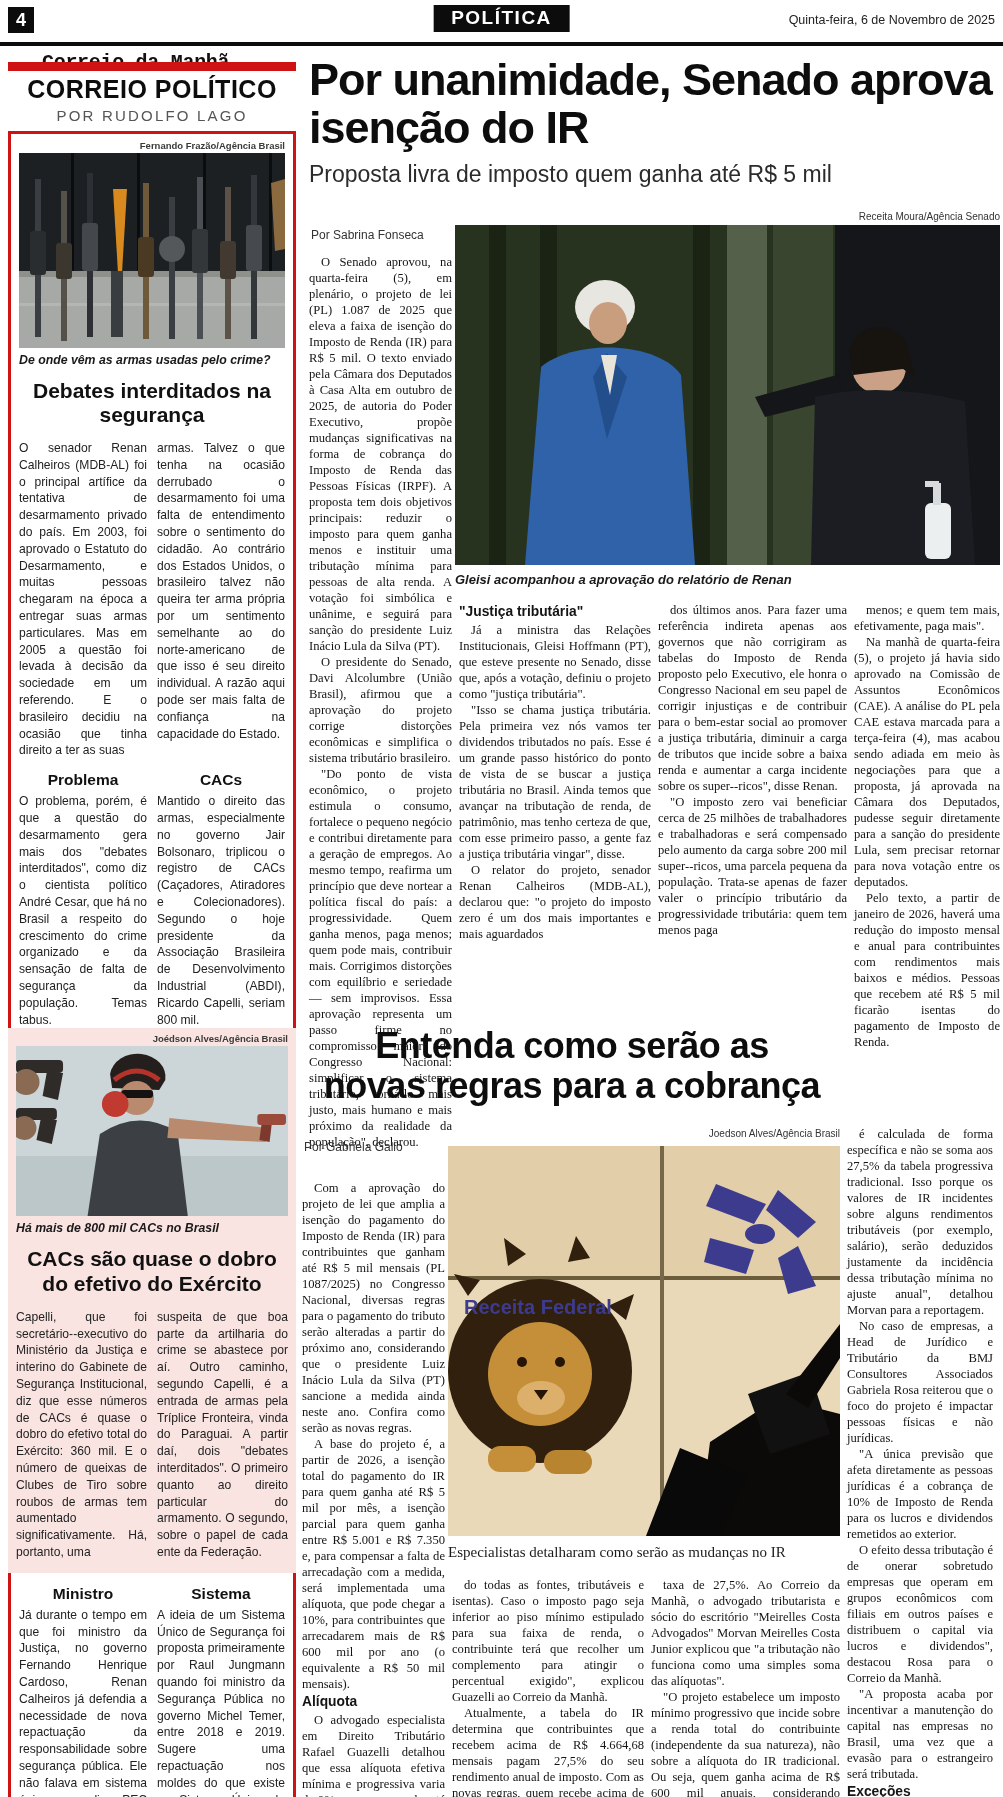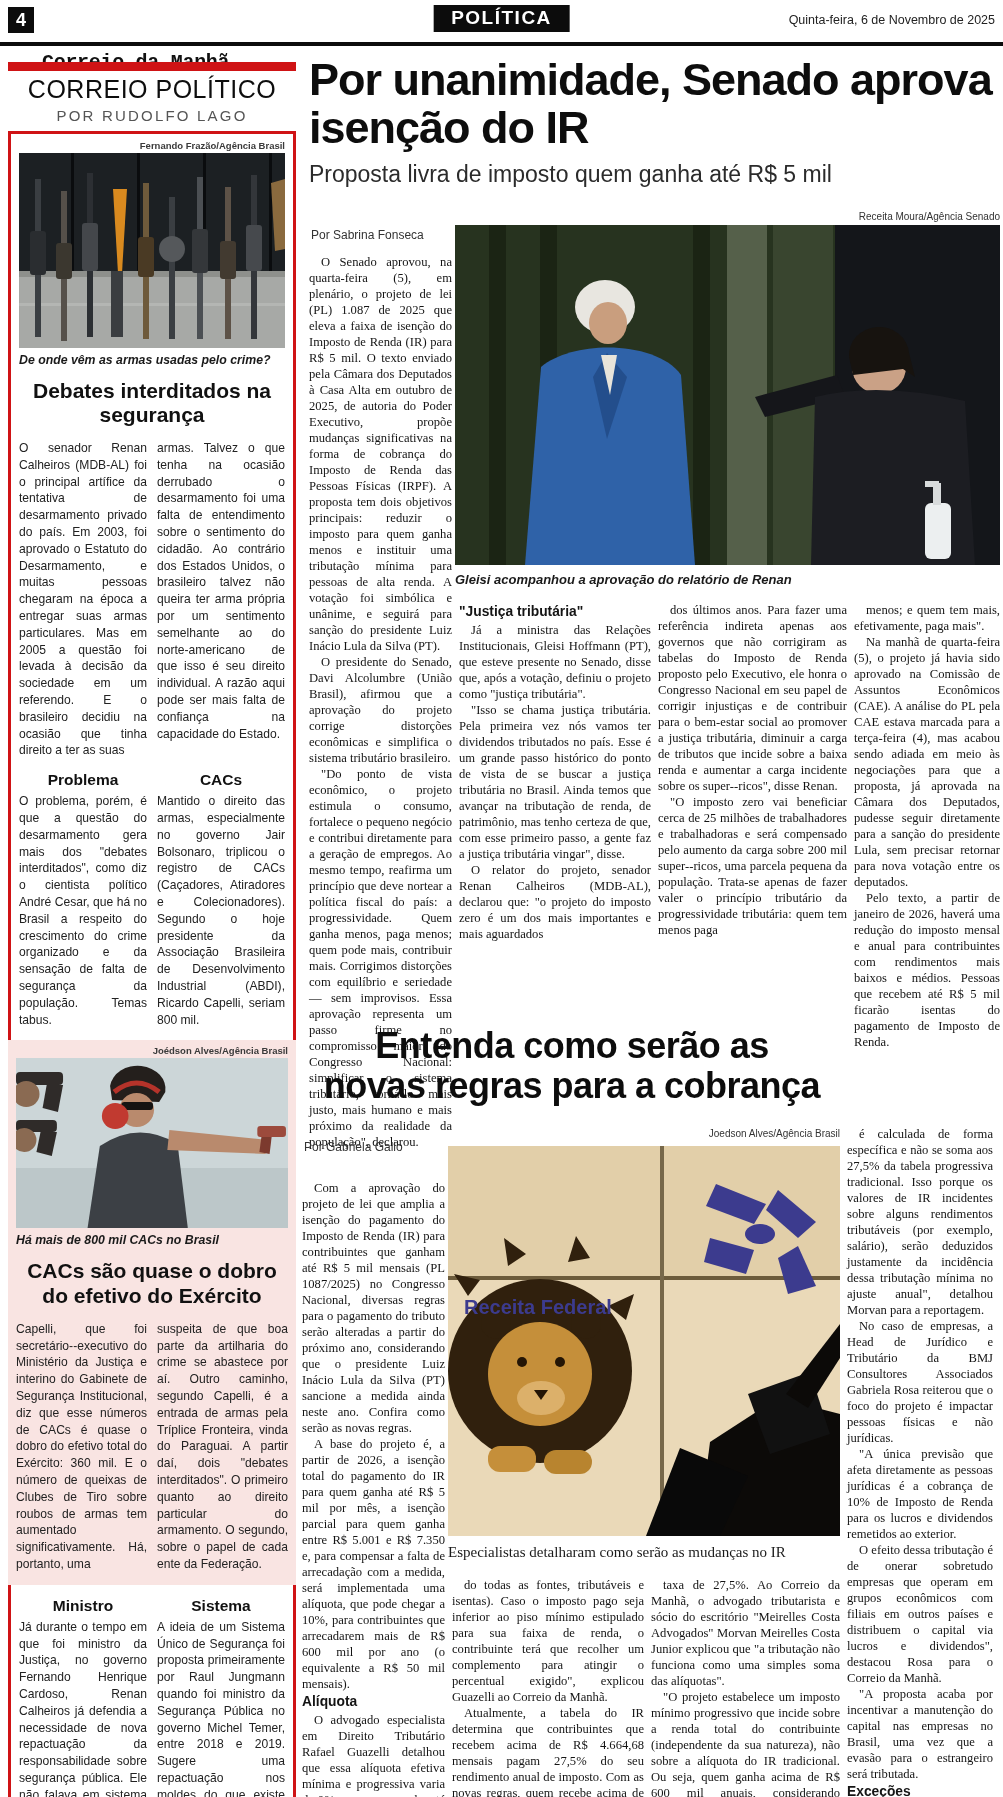--- a/index.html
+++ b/index.html
@@ -12,33 +12,33 @@
            font-weight:700;font-size:18px;display:flex;align-items:center;justify-content:center;}
   .masthead{position:absolute;left:42px;top:7px;font-family:Liberation Mono, monospace;font-weight:700;
             font-size:20px;letter-spacing:-0.3px;margin-top:44px;}
   .sectionbox{position:absolute;left:50%;transform:translateX(-50%);top:5px;background:#0c0c0c;color:#fff;
               font-weight:700;font-size:19px;letter-spacing:1.5px;padding:2px 18px 3px;}
   .dateline{position:absolute;right:8px;top:13px;font-size:12.5px;color:#222;}
 
   
   .leftcol{position:absolute;left:8px;top:62px;width:288px;}
   .redbar{height:9px;background:#cf1315;margin-bottom:5px;}
-  .kicker{text-align:center;font-size:25px;font-weight:400;letter-spacing:.5px;line-height:1.1;color:#0d0d0d;}
+  .kicker{text-align:center;font-size:25px;font-weight:700;letter-spacing:.5px;line-height:1.1;color:#0d0d0d;}
   .kicker-byline{text-align:center;font-size:15px;letter-spacing:2.2px;color:#555;margin:3px 0 7px;}
   .redbox{border:3px solid #cf1315;padding:5px 8px 10px;}
   .credit{font-size:9.5px;font-weight:700;color:#3a3a3a;text-align:right;margin:1px 0 2px;}
   .lc-caption{font-size:12.3px;font-style:italic;font-weight:600;color:#1a1a1a;margin:5px 0 12px;}
   .lc-title{text-align:center;font-size:21px;font-weight:600;line-height:1.18;color:#111;margin:2px 6px 12px;}
   .twocol{display:flex;gap:10px;}
   .twocol>div{flex:1;}
   .lc-text{font-size:12.1px;line-height:16.8px;text-align:justify;color:#222;}
   .secrow{display:flex;gap:10px;margin-top:10px;}
   .secrow>div{flex:1;}
   .sec h3{text-align:center;font-size:15.5px;font-weight:700;margin:2px 0 4px;color:#111;}
-  .pinkpanel{background:#f9e4e2;margin:12px -11px 2px;padding:4px 8px 12px;}
+  .pinkpanel{background:#f9e4e2;margin:0 -11px 2px;padding:4px 8px 12px;}
   .photo{display:block;width:100%;}
 
   
   .main1{position:absolute;left:309px;top:56px;width:691px;height:970px;}
   .m-title{font-size:45px;font-weight:800;line-height:1.06;letter-spacing:-1px;color:#0d0d0d;margin:0;}
   .m-sub{font-size:23px;font-weight:400;color:#2b2b2b;margin:10px 0 0;}
   .m-byline{position:absolute;left:2px;top:172px;font-size:12px;color:#333;}
   .m-credit{position:absolute;left:146px;top:155px;width:545px;text-align:right;font-size:10px;color:#333;}
   .m-photo{position:absolute;left:146px;top:169px;width:545px;height:340px;background:#243020;}
   .m-caption{position:absolute;left:146px;top:516px;width:545px;font-size:13px;font-style:italic;

